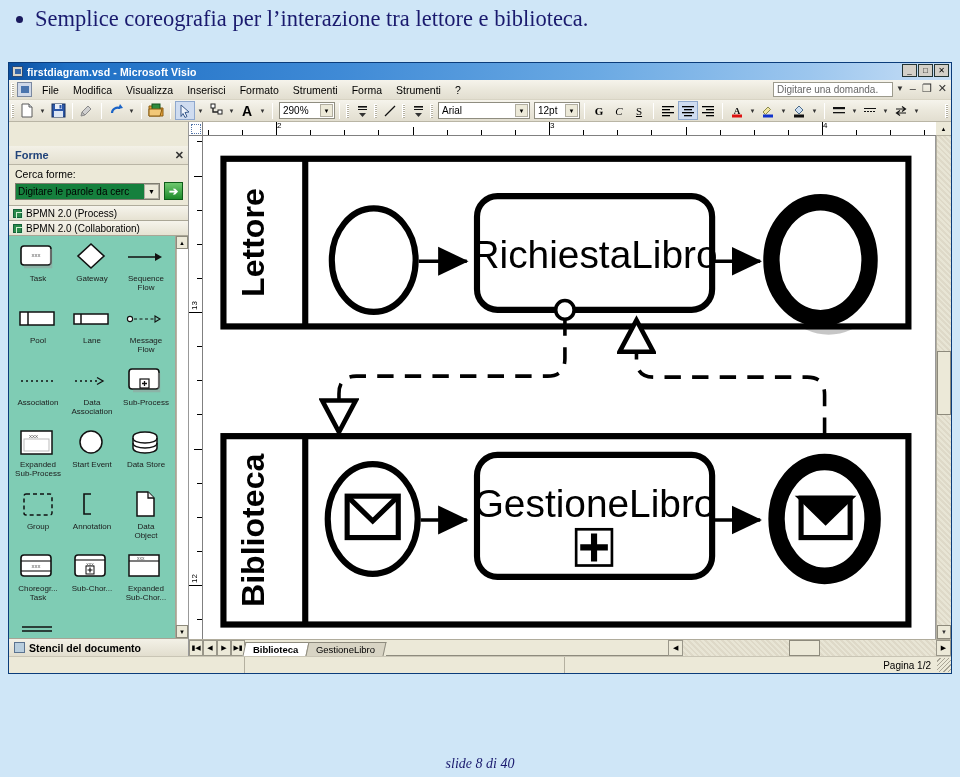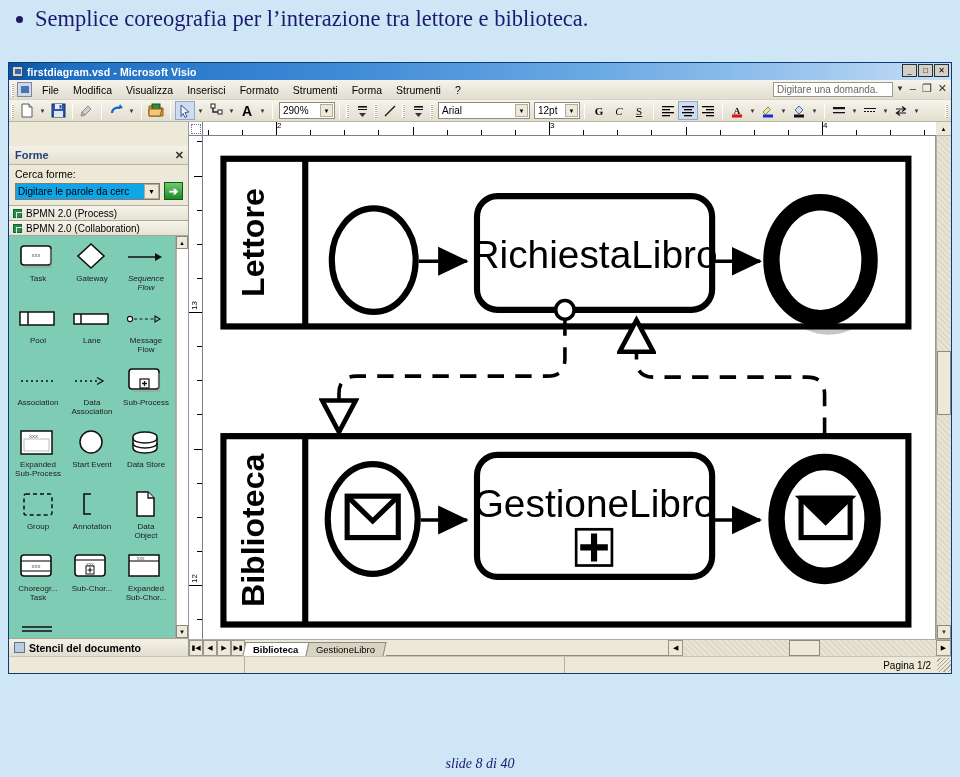--- a/index.html
+++ b/index.html
@@ -152,21 +152,21 @@
     font-size: 11px; font-weight: bold; color: #21437a; margin-top: 24px;
   }
   .forme-title .x { font-size: 11px; color: #333; font-weight: bold; }
   .forme-search {
     padding: 3px 5px 5px 6px; border-bottom: 1px solid #b0ac9c;
     background: #ece9d8;
   }
   .forme-search .lbl { font-size: 10.5px; color: #000; margin-bottom: 2px; }
   .srow { display: flex; align-items: center; gap: 4px; }
   .sfield {
-    flex: 1; height: 17px; background: #0ea5e9; border: 1px solid #7f7d70;
+    flex: 1; height: 17px; background: #15803d; border: 1px solid #7f7d70;
     font-size: 10px; color: #000; display:flex; align-items:center; padding-left:2px;
     position: relative; overflow: hidden; white-space: nowrap;
   }
   .sfield .cb-arrow {
     position: absolute; right: 0; top: 0; width: 15px; height: 15px;
     background: #ece9d8; border: 1px solid #b0ada0;
     display:flex;align-items:center;justify-content:center;font-size:7px;
   }
   .gobtn {
     width: 19px; height: 18px; flex:none;
@@ -582,21 +582,21 @@
 
 
 
           <div class="pal-cell">
             <div class="pal-ico">
               <svg width="40" height="16" viewBox="0 0 40 16">
                   <path d="M2 8h28" stroke="#111" stroke-width="1.5"></path>
                   <path d="M29 4l7 4-7 4z" fill="#111"></path>
                 </svg>
             </div>
-            <div class="pal-lbl" style="white-space:pre-line;font-style:italic;">Sequence
+            <div class="pal-lbl" style="white-space:pre-line;">Sequence
 Flow</div>
           </div>
 
           <div class="pal-cell">
             <div class="pal-ico">
               <svg width="40" height="20" viewBox="0 0 40 20">
                   <rect x="2" y="3" width="34" height="13" fill="#fff" stroke="#111" stroke-width="1.5"></rect>
                   <line x1="10" y1="3" x2="10" y2="16" stroke="#111" stroke-width="1.5"></line>
                 </svg>
             </div>

